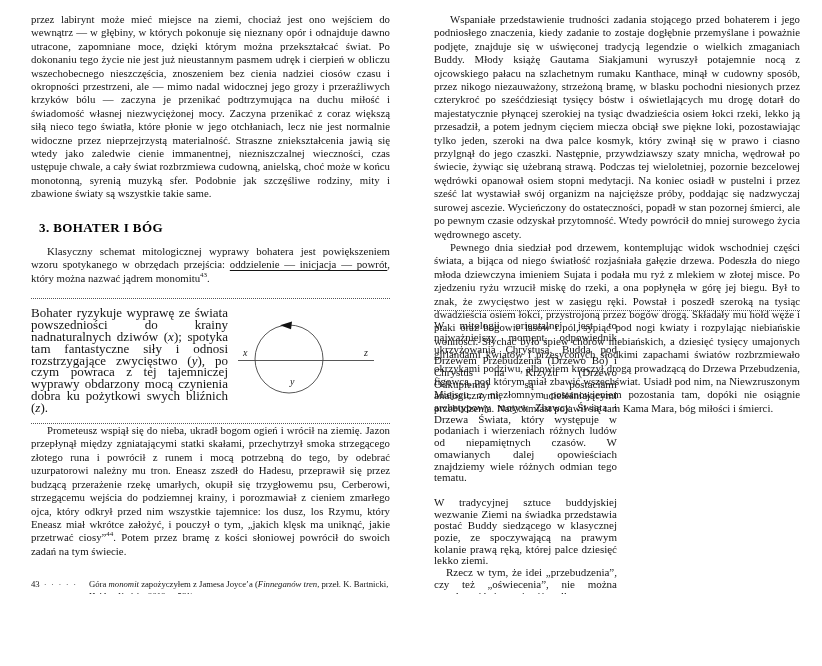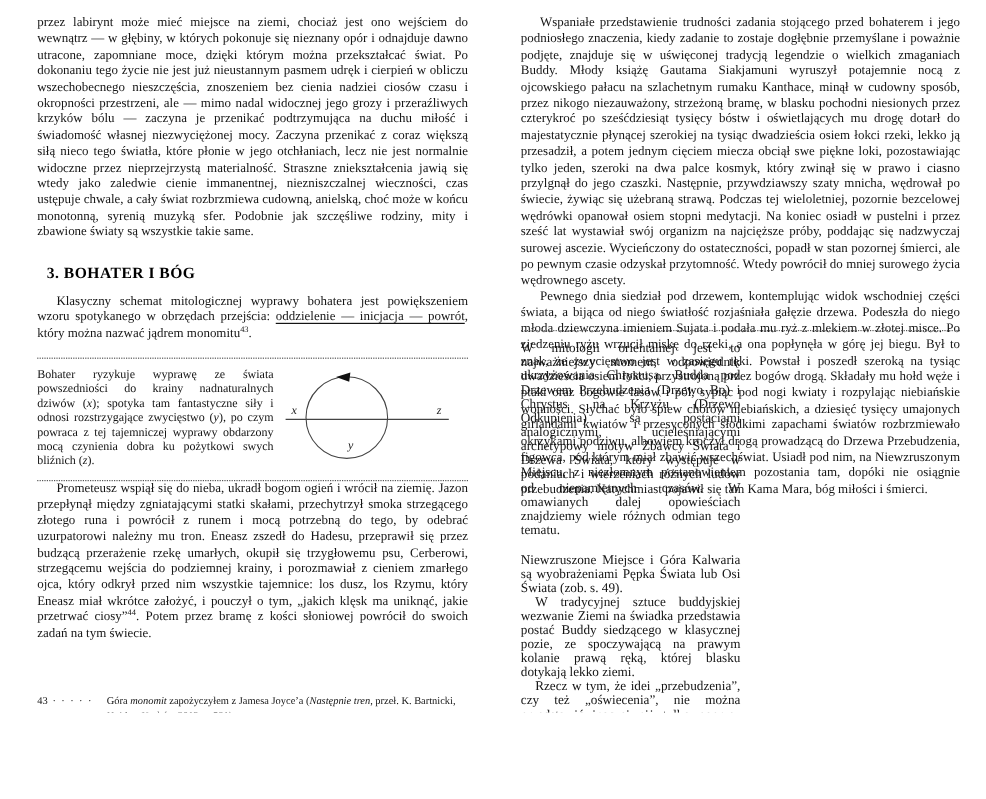--- a/index.html
+++ b/index.html
@@ -18,21 +18,21 @@
     margin:19px 0 9px 8px;color:#000;
   }
   .u{text-decoration:underline;text-underline-offset:2px;text-decoration-thickness:0.7px;}
   sup.fnref{font-size:7px;line-height:0;vertical-align:super;letter-spacing:0;}
   
   .fig-box{
     margin-top:13px;border-top:1px dotted #555;border-bottom:1px dotted #555;
     padding:8px 0 9px 0;display:flex;align-items:center;
   }
   .fig-text{
-    width:197px;font-size:10px;line-height:11.9px;text-align:justify;margin:0;
+    width:197px;font-size:13px;line-height:11.9px;text-align:justify;margin:0;
   }
   .fig-diagram{flex:1;display:flex;justify-content:center;align-items:center;padding-right:6px;}
   .para-prometeusz{margin-top:11px;}
   
   .footnotes{position:absolute;left:0;right:0;bottom:22px;font-size:8.7px;line-height:11.2px;margin-top:16px;}
   .footnote{display:grid;grid-template-columns:58px 1fr;}
   .fn-label{white-space:nowrap;}
   .fn-leader{letter-spacing:4.5px;margin-left:4px;color:#333;}
   .it{font-style:italic;}
   
@@ -82,40 +82,39 @@
           <text x="54" y="67">y</text>
         </svg>
       </div>
     </div>
 
     <p class="body indent para-prometeusz"><span>Prometeusz wspiął się do nieba, ukradł bogom ogień i wrócił na ziemię. Jazon przepłynął między zgniatającymi statki skałami, przechytrzył smoka strzegącego złotego runa i powrócił z runem i mocą potrzebną do tego, by odebrać uzurpatorowi należny mu tron. Eneasz zszedł do Hadesu, przeprawił się przez budzącą przerażenie rzekę umarłych, okupił się trzygłowemu psu, Cerberowi, strzegącemu wejścia do podziemnej krainy, i porozmawiał z cieniem zmarłego ojca, który odkrył przed nim wszystkie tajemnice: los dusz, los Rzymu, który Eneasz miał wkrótce założyć, i pouczył o tym, „jakich klęsk ma uniknąć, jakie przetrwać ciosy”</span><sup class="fnref">44</sup><span>. Potem przez bramę z kości słoniowej powrócił do swoich zadań na tym świecie.</span></p>
 
     <div class="footnotes">
       <div class="footnote">
         <span class="fn-label"><span>43</span><span class="fn-leader">·····</span></span>
-        <span><span>Góra </span><span class="it">monomit</span><span> zapożyczyłem z Jamesa Joyce’a (</span><span class="it">Następnie tren</span><span>, przeł. K. Bartnicki, Ha!Art, Kraków 2012, s. 581).</span></span>
+        <span><span>Góra </span><span class="it">monomit</span><span> zapożyczyłem z Jamesa Joyce’a (</span><span class="it">Finneganów tren</span><span>, przeł. K. Bartnicki, Ha!Art, Kraków 2012, s. 581).</span></span>
       </div>
       <div class="footnote">
         <span class="fn-label"><span>44</span><span class="fn-leader">·····</span></span>
         <span><span>Wergiliusz, </span><span class="it">Eneida</span><span>, księga VI, 892.</span></span>
       </div>
     </div>
   </div>
 
   <div class="page page-right">
     <p class="body indent">Wspaniałe przedstawienie trudności zadania stojącego przed bohaterem i jego podniosłego znaczenia, kiedy zadanie to zostaje dogłębnie przemyślane i poważnie podjęte, znajduje się w uświęconej tradycją legendzie o wielkich zmaganiach Buddy. Młody książę Gautama Siakjamuni wyruszył potajemnie nocą z ojcowskiego pałacu na szlachetnym rumaku Kanthace, minął w cudowny sposób, przez nikogo niezauważony, strzeżoną bramę, w blasku pochodni niesionych przez czterykroć po sześćdziesiąt tysięcy bóstw i oświetlających mu drogę dotarł do majestatycznie płynącej szerokiej na tysiąc dwadzieścia osiem łokci rzeki, lekko ją przesadził, a potem jednym cięciem miecza obciął swe piękne loki, pozostawiając tylko jeden, szeroki na dwa palce kosmyk, który zwinął się w prawo i ciasno przylgnął do jego czaszki. Następnie, przywdziawszy szaty mnicha, wędrował po świecie, żywiąc się użebraną strawą. Podczas tej wieloletniej, pozornie bezcelowej wędrówki opanował osiem stopni medytacji. Na koniec osiadł w pustelni i przez sześć lat wystawiał swój organizm na najcięższe próby, poddając się nadzwyczaj surowej ascezie. Wycieńczony do ostateczności, popadł w stan pozornej śmierci, ale po pewnym czasie odzyskał przytomność. Wtedy powrócił do mniej surowego życia wędrownego ascety.</p>
     <p class="body indent">Pewnego dnia siedział pod drzewem, kontemplując widok wschodniej części świata, a bijąca od niego światłość rozjaśniała gałęzie drzewa. Podeszła do niego młoda dziewczyna imieniem Sujata i podała mu ryż z mlekiem w złotej misce. Po zjedzeniu ryżu wrzucił miskę do rzeki, a ona popłynęła w górę jej biegu. Był to znak, że zwycięstwo jest w zasięgu ręki. Powstał i poszedł szeroką na tysiąc dwadzieścia osiem łokci, przystrojoną przez bogów drogą. Składały mu hołd węże i ptaki oraz bogowie lasów i pól, sypiąc pod nogi kwiaty i rozpylając niebiańskie wonności. Słychać było śpiew chórów niebiańskich, a dziesięć tysięcy umajonych girlandami kwiatów i przesyconych słodkimi zapachami światów rozbrzmiewało okrzykami podziwu, albowiem kroczył drogą prowadzącą do Drzewa Przebudzenia, figowca, pod którym miał zbawić wszechświat. Usiadł pod nim, na Niewzruszonym Miejscu, z niezłomnym postanowieniem pozostania tam, dopóki nie osiągnie przebudzenia. Natychmiast pojawił się tam Kama Mara, bóg miłości i śmierci.</p>
 
     <div class="commentary">
       <div class="col">
         <p>W mitologii orientalnej jest to najważniejszy moment, odpowiednik ukrzyżowania Chrystusa. Budda pod Drzewem Przebudzenia (Drzewo Bo) i Chrystus na Krzyżu (Drzewo Odkupienia) są postaciami analogicznymi, ucieleśniającymi archetypowy motyw Zbawcy Świata i Drzewa Świata, który występuje w podaniach i wierzeniach różnych ludów od niepamiętnych czasów. W omawianych dalej opowieściach znajdziemy wiele różnych odmian tego tematu.</p>
       </div>
       <div class="col">
-        <p>Niewzruszone Miejsce i Góra Kalwaria są wyobrażeniami Pępka Świata lub Osi Świata (zob. s. 49).</p>
-        <p>W tradycyjnej sztuce buddyjskiej wezwanie Ziemi na świadka przedstawia postać Buddy siedzącego w klasycznej pozie, ze spoczywającą na prawym kolanie prawą ręką, której blasku dotykają lekko ziemi.</p>
+        <p>W tradycyjnej sztuce buddyjskiej wezwanie Ziemi na świadka przedstawia postać Buddy siedzącego w klasycznej pozie, ze spoczywającą na prawym kolanie prawą ręką, której palce dziesięć lekko ziemi.</p>
         <p>Rzecz w tym, że idei „przebudzenia”, czy też „oświecenia”, nie można przedstawić inaczej niż tylko poprzez opis drogi</p>
       </div>
     </div>
   </div>
 
   <div class="running-foot foot-left">PROLOG: MONOMIT</div>
   <div class="running-foot foot-right">3. BOHATER I BÓG</div>
   <div class="page-number">66·43</div>
 
 </div>

